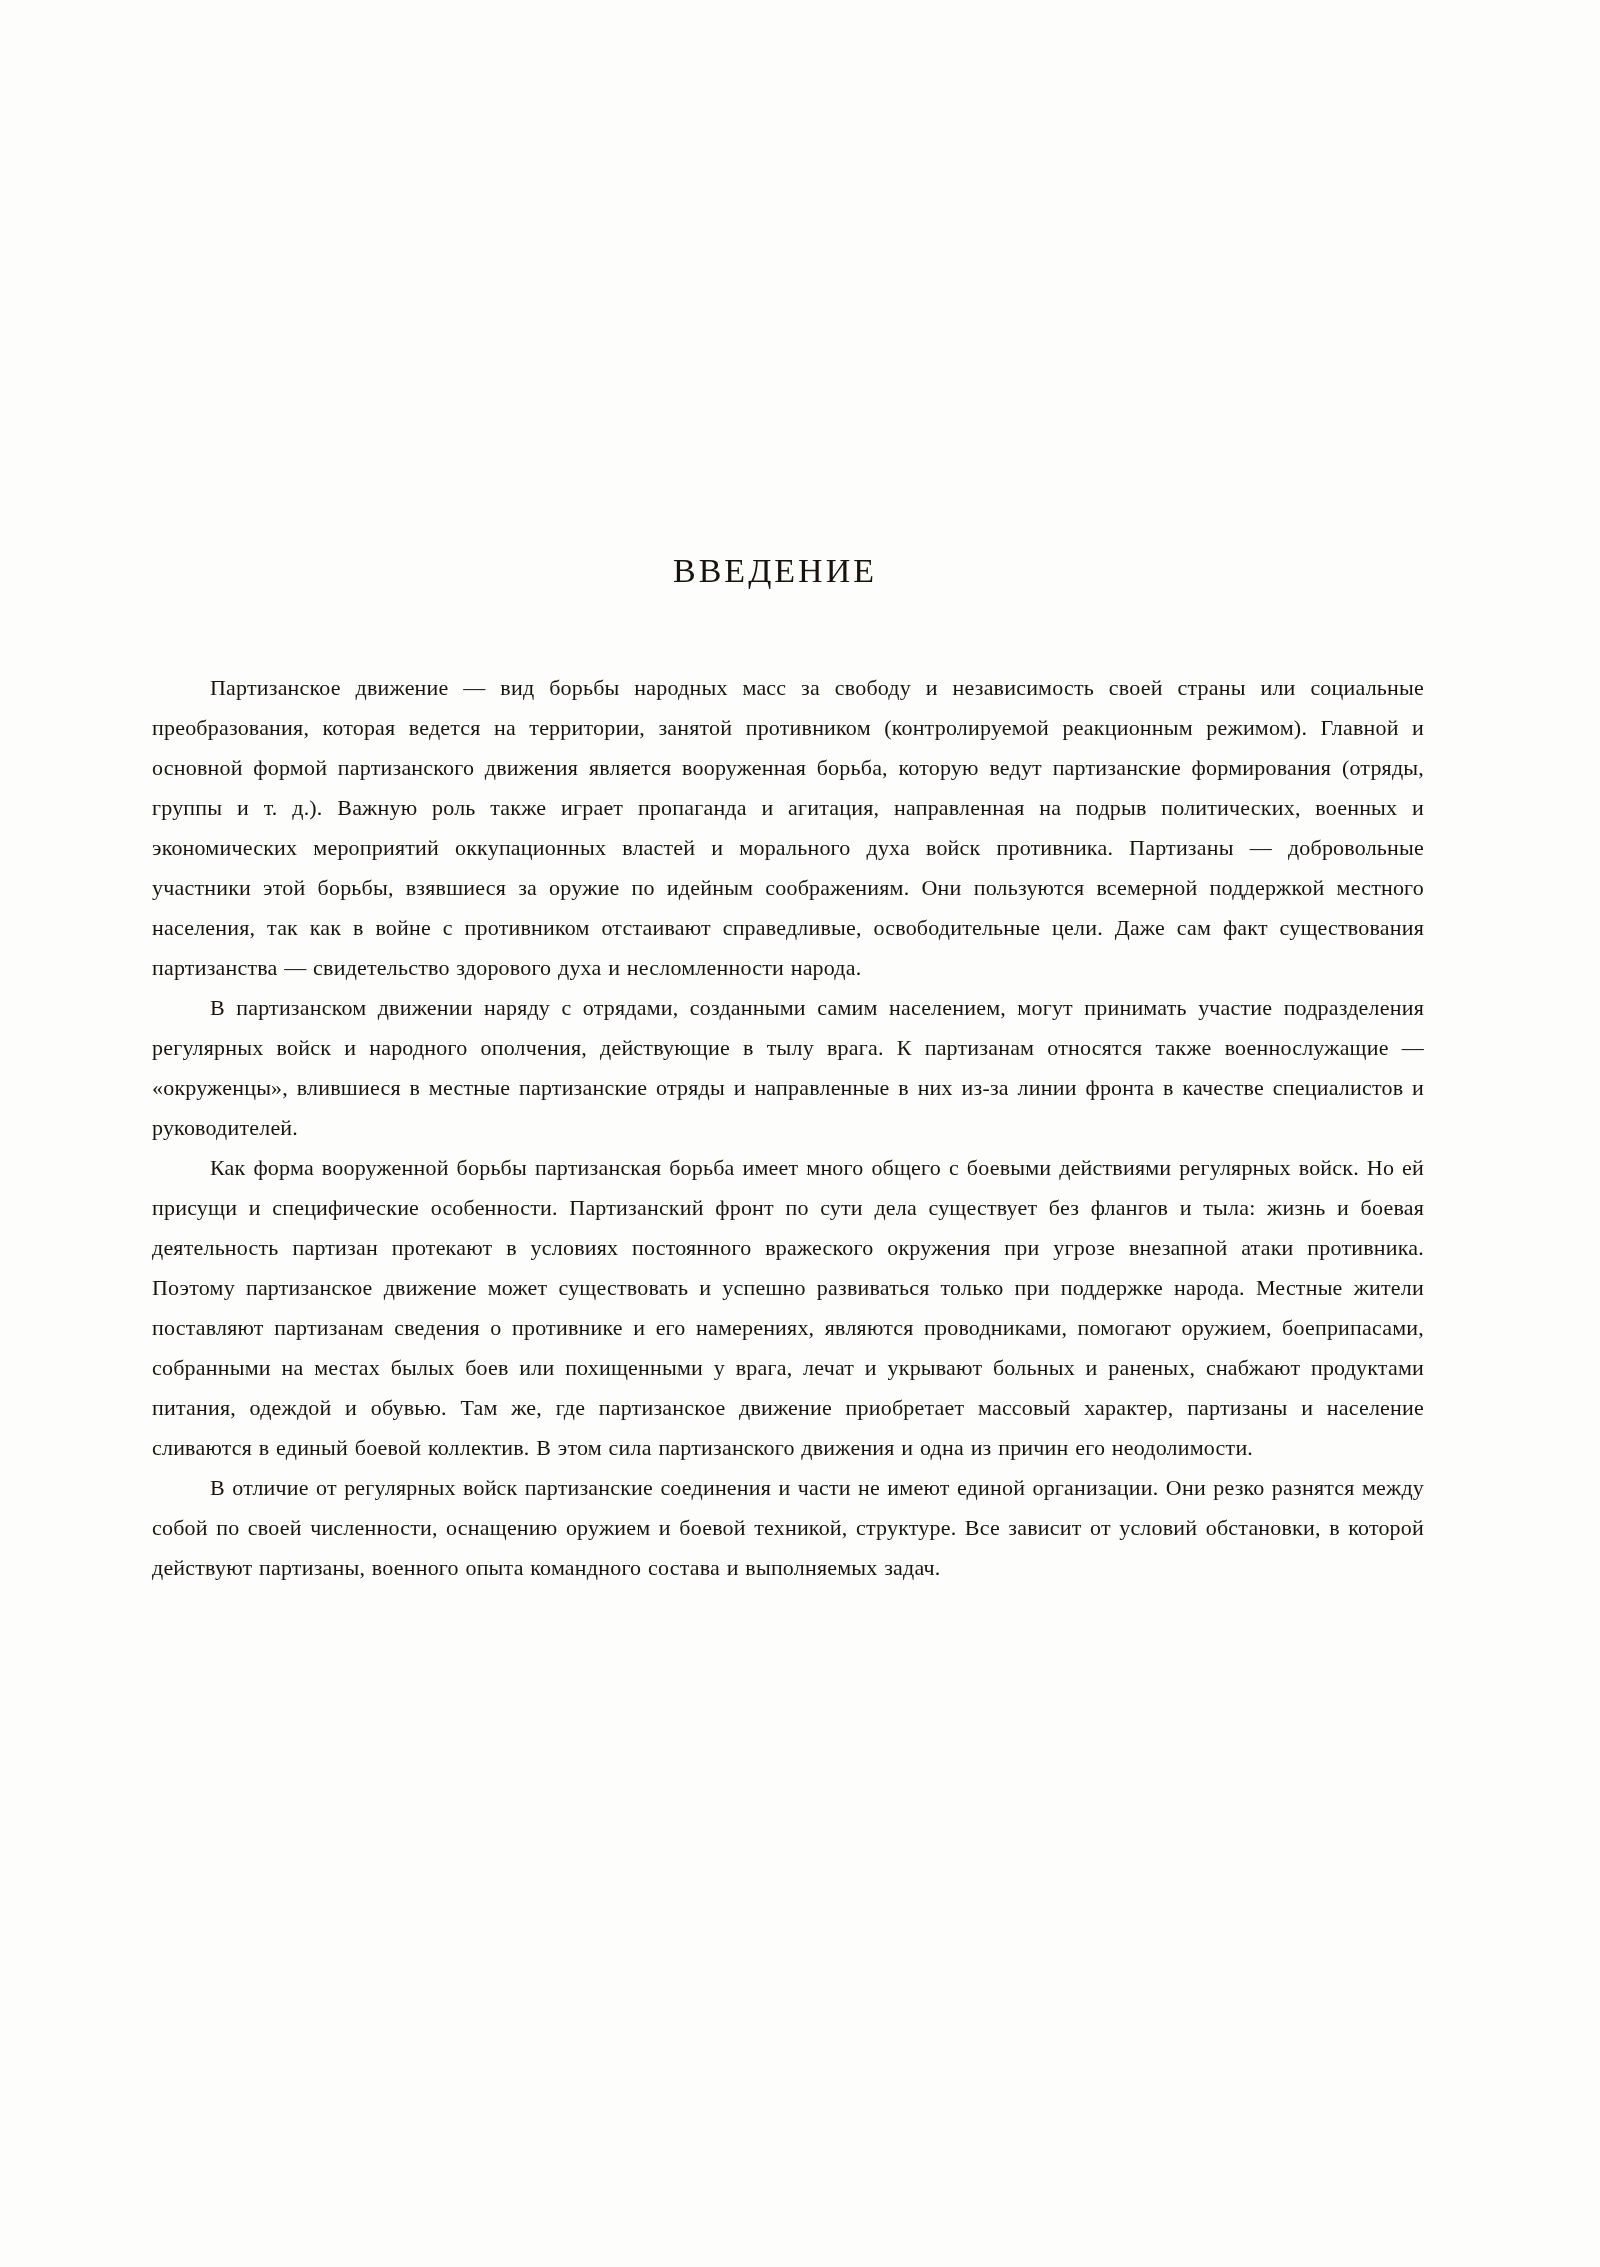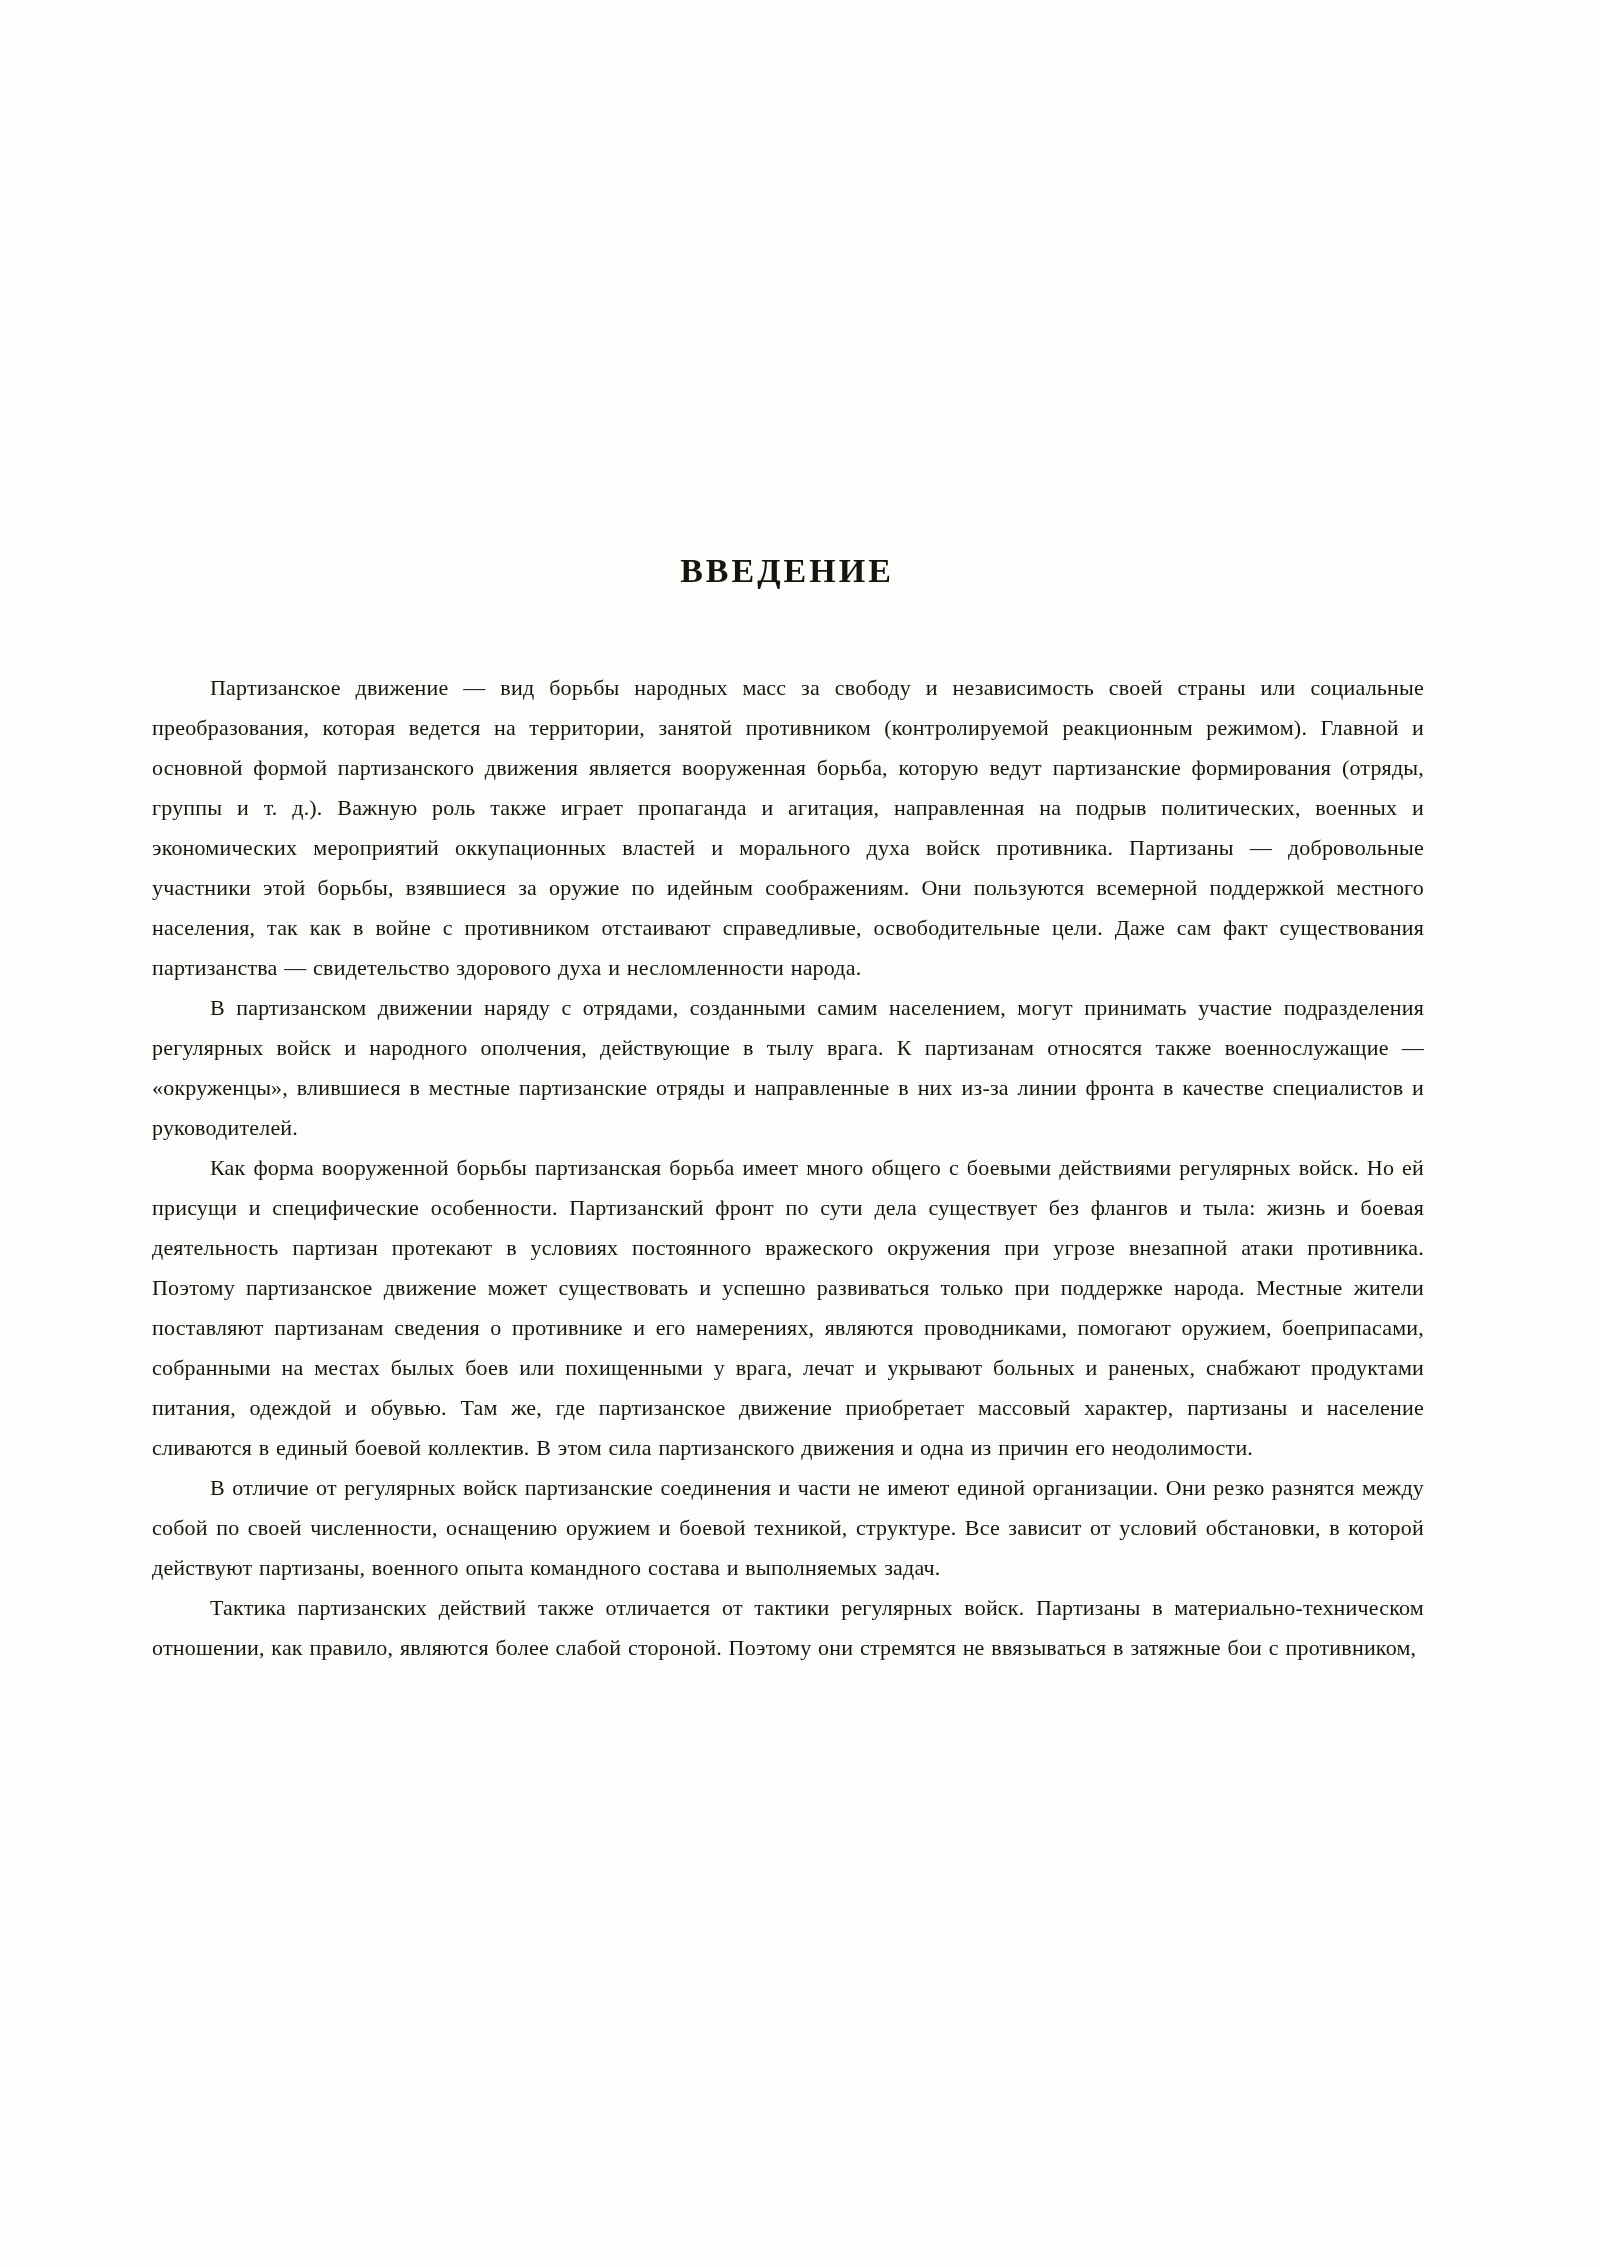--- a/index.html
+++ b/index.html
@@ -18,27 +18,27 @@
   .scan-page {
     position: absolute;
     left: 0;
     top: 0;
     width: 1600px;
     height: 2267px;
     background: #fdfdfc;
   }
   .chapter-title {
     position: absolute;
-    left: 152px;
+    left: 140px;
     width: 1270px;
     top: 552px;
     margin: 0;
     text-align: center;
     font-size: 34px;
-    font-weight: bold;
+    font-weight: normal;
     letter-spacing: 3px;
     color: #17140f;
   }
   .text-block {
     position: absolute;
     left: 152px;
     top: 668px;
     width: 1272px;
   }
   .text-block p {
@@ -56,15 +56,14 @@
 <body>
 
 <div class="scan-page">
   <h1 class="chapter-title">ВВЕДЕНИЕ</h1>
 
   <div class="text-block">
     <p>Партизанское движение — вид борьбы народных масс за свободу и независимость своей страны или социальные преобразования, которая ведется на территории, занятой противником (контролируемой реакционным режимом). Главной и основной формой партизанского движения является вооруженная борьба, которую ведут партизанские формирования (отряды, группы и т. д.). Важную роль также играет пропаганда и агитация, направленная на подрыв политических, военных и экономических мероприятий оккупационных властей и морального духа войск противника. Партизаны — добровольные участники этой борьбы, взявшиеся за оружие по идейным соображениям. Они пользуются всемерной поддержкой местного населения, так как в войне с противником отстаивают справедливые, освободительные цели. Даже сам факт существования партизанства — свидетельство здорового духа и несломленности народа.</p>
     <p>В партизанском движении наряду с отрядами, созданными самим населением, могут принимать участие подразделения регулярных войск и народного ополчения, действующие в тылу врага. К партизанам относятся также военнослужащие — «окруженцы», влившиеся в местные партизанские отряды и направленные в них из-за линии фронта в качестве специалистов и руководителей.</p>
     <p>Как форма вооруженной борьбы партизанская борьба имеет много общего с боевыми действиями регулярных войск. Но ей присущи и специфические особенности. Партизанский фронт по сути дела существует без флангов и тыла: жизнь и боевая деятельность партизан протекают в условиях постоянного вражеского окружения при угрозе внезапной атаки противника. Поэтому партизанское движение может существовать и успешно развиваться только при поддержке народа. Местные жители поставляют партизанам сведения о противнике и его намерениях, являются проводниками, помогают оружием, боеприпасами, собранными на местах былых боев или похищенными у врага, лечат и укрывают больных и раненых, снабжают продуктами питания, одеждой и обувью. Там же, где партизанское движение приобретает массовый характер, партизаны и население сливаются в единый боевой коллектив. В этом сила партизанского движения и одна из причин его неодолимости.</p>
     <p>В отличие от регулярных войск партизанские соединения и части не имеют единой организации. Они резко разнятся между собой по своей численности, оснащению оружием и боевой техникой, структуре. Все зависит от условий обстановки, в которой действуют партизаны, военного опыта командного состава и выполняемых задач.</p>
-    <p>Тактика партизанских действий также отличается от тактики регулярных войск. Партизаны в материально-техническом отношении, как правило, являются более слабой стороной. Поэтому они стремятся не ввязываться в затяжные бои с противником,</p>
   </div>
 </div>
 
 </body></html>

